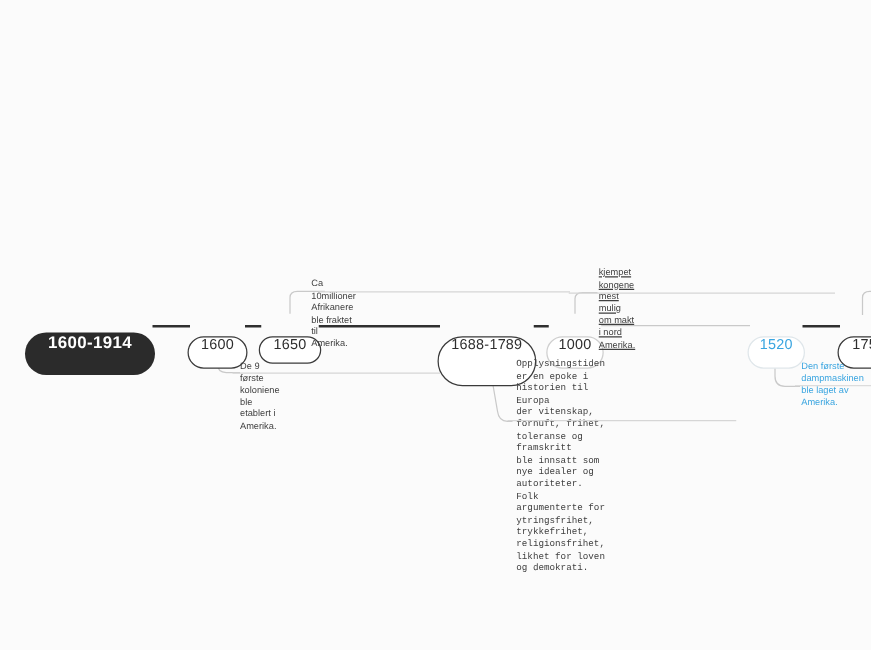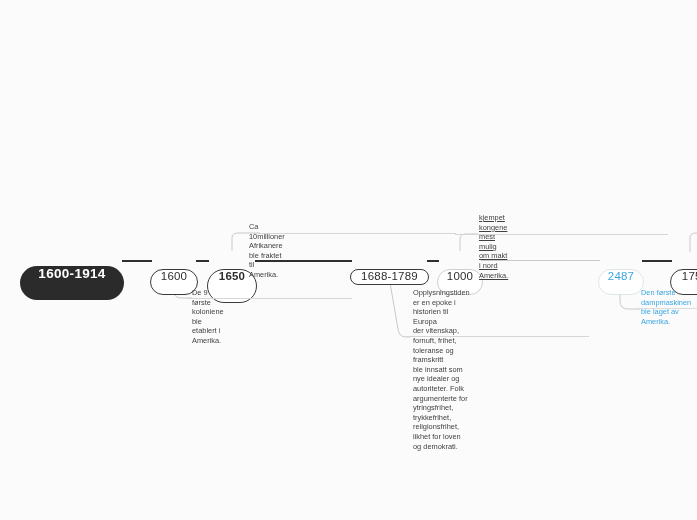--- a/index.html
+++ b/index.html
@@ -90,31 +90,31 @@
   <svg class="elbow" style="left:686px;top:230px;width:14px;height:22px;">
     <path d="M 4 22 L 4 8 Q 4 3 10 3 L 14 3"></path>
   </svg>
 
   <div class="node root" style="left:20px;top:244px;width:104px;height:34px;">
       <span>1600-1914</span>
     </div>
   <div class="node dark-border" style="left:150px;top:247px;width:48px;height:26px;">
       <span>1600</span>
     </div>
-  <div class="node dark-border" style="left:207px;top:247px;width:50px;height:34px;font-weight:bold;">
+  <div class="node dark-border" style="left:207px;top:247px;width:50px;height:22px;">
       <span>1650</span>
     </div>
-  <div class="node dark-border" style="left:350px;top:247px;width:79px;height:16px;">
+  <div class="node dark-border" style="left:350px;top:247px;width:79px;height:40px;">
       <span>1688-1789</span>
     </div>
   <div class="node light-border" style="left:437px;top:247px;width:46px;height:26px;">
       <span>1000</span>
     </div>
   <div class="node accent" style="left:598px;top:247px;width:46px;height:26px;">
-      <span>2487</span>
+      <span>1520</span>
     </div>
   <div class="node dark-border" style="left:670px;top:247px;width:50px;height:26px;">
       <span>1750</span>
     </div>
 
   <div class="ann" style="left:0;top:0;">
     <div class="txt" style="left:249px;top:222px;">Ca 10millioner Afrikanere ble fraktet til Amerika.</div>
     <div class="rule" style="left:255px;top:233px;width:201px;"></div>
   </div>
 
@@ -123,21 +123,21 @@
     <div class="rule" style="left:186px;top:298px;width:166px;"></div>
   </div>
 
   <div class="ann" style="left:0;top:0;">
     <div class="txt" style="left:479px;top:213px;text-decoration:underline;">kjempet kongene mest mulig om makt i nord
 Amerika.</div>
     <div class="rule" style="left:455px;top:234px;width:213px;"></div>
   </div>
 
   <div class="ann" style="left:0;top:0;">
-    <div class="txt" style="left:413px;top:288px;">Opplysningstiden er en epoke i historien til Europa
+    <div class="txt" style="left:413px;top:288px;font-family:Liberation Mono, monospace;">Opplysningstiden er en epoke i historien til Europa
 der  vitenskap, fornuft, frihet, toleranse og framskritt
 ble innsatt som nye idealer og autoriteter.  Folk
 argumenterte for ytringsfrihet, trykkefrihet,
 religionsfrihet, likhet for loven og demokrati.</div>
     <div class="rule" style="left:406px;top:336px;width:183px;"></div>
   </div>
 
   <div class="ann accent" style="left:0;top:0;">
     <div class="txt" style="left:641px;top:288px;">Den første dampmaskinen ble laget av
 Amerika.</div>

